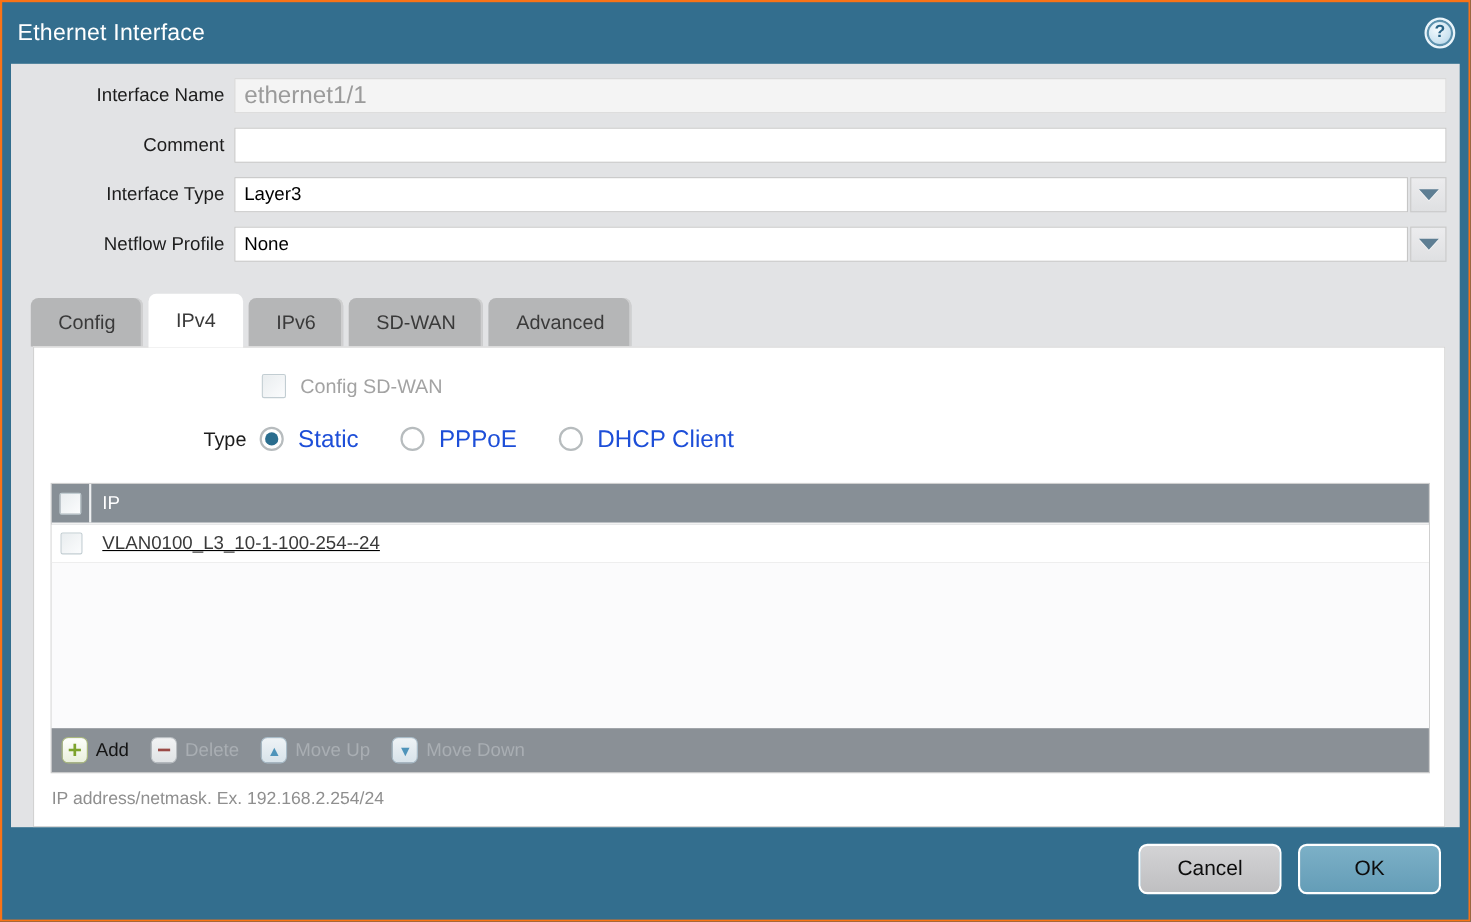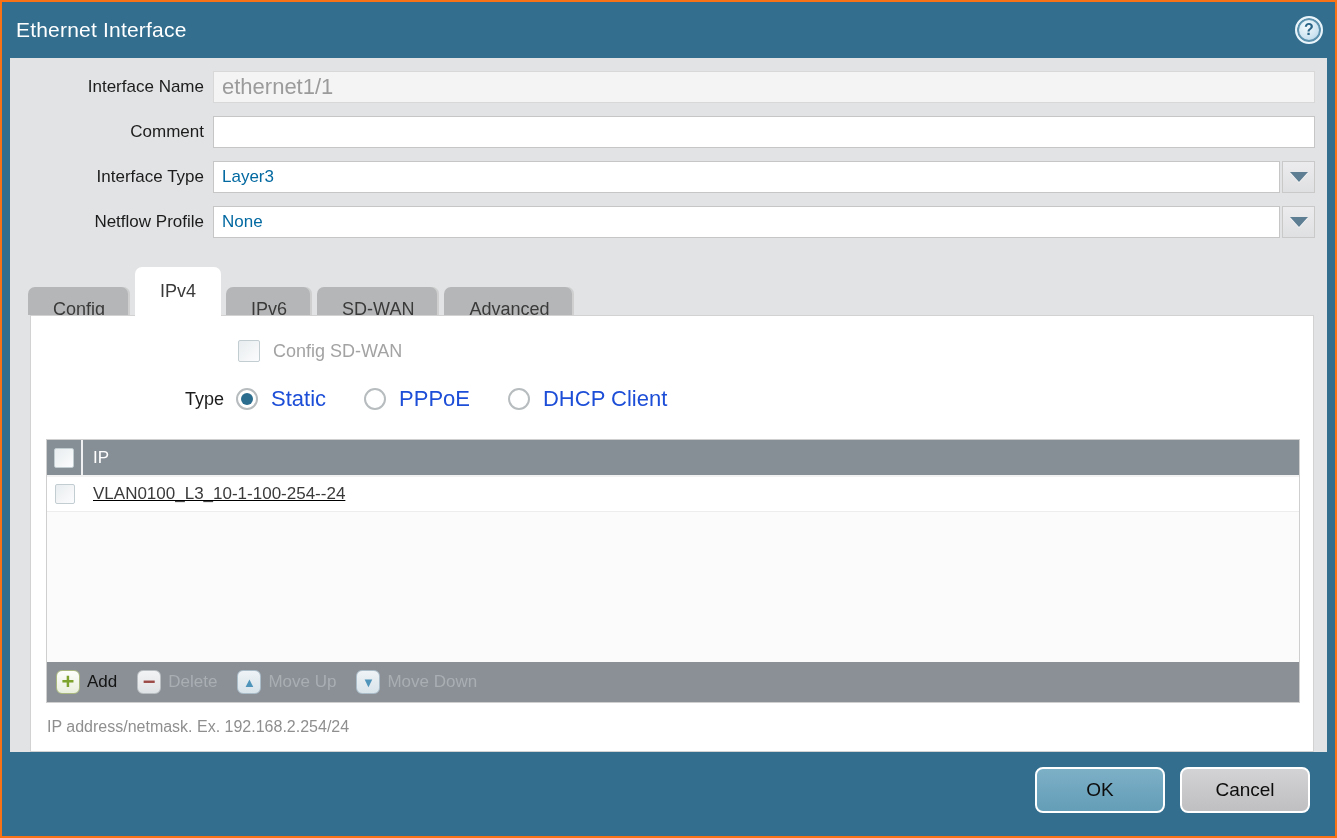--- a/index.html
+++ b/index.html
@@ -54,21 +54,21 @@
     flex: 1 1 auto; height: 32px;
     border: 1px solid #c6c6c6; background: #fff;
     font-family: "Liberation Sans", sans-serif;
     font-size: 22px; color: #1c1c1c; padding: 0 8px;
     outline: none;
   }
   .text-input:disabled { background: #f4f4f4; border-color: #d8d8d8; color: #9b9b9b; }
   .select-text {
     flex: 1 1 auto; height: 32px;
     border: 1px solid #c6c6c6; background: #fff;
-    font-size: 17px; color: #0369a1; padding: 0 8px;
+    font-size: 17px; color: #000000; padding: 0 8px;
     display: flex; align-items: center;
   }
   .select-btn {
     flex: 0 0 33px; width: 33px; height: 32px; margin-left: 2px;
     background: linear-gradient(#ececee, #dfe0e2);
     border: 1px solid #c9c9c9;
     display: flex; align-items: center; justify-content: center;
     cursor: pointer;
   }
   .dd-arrow {
@@ -81,21 +81,21 @@
   
   .tabs {
     margin-top: 15px;
     padding-left: 8px;
     display: flex; align-items: flex-end; gap: 5px;
     height: 49px; flex: 0 0 49px;
   }
   .tab {
     background: #b5b6b7;
     border-radius: 7px 7px 0 0;
-    height: 28px; line-height: 44px;
+    height: 44px; line-height: 44px;
     padding: 0 25px;
     font-size: 18px; color: #3a3a3a;
     cursor: pointer;
     box-shadow: inset -2px 0 0 rgba(255,255,255,.35);
   }
   .tab.active {
     background: #fff; color: #3a3a3a;
     height: 49px; line-height: 49px;
     position: relative; z-index: 2; margin-bottom: -1px;
   }
@@ -323,17 +323,17 @@
           </span>
         </div>
       </div>
 
       <div class="hint-row">IP address/netmask. Ex. 192.168.2.254/24</div>
 
     </div>
   </div>
 
   <div class="footer">
+    <button class="btn btn-cancel">Cancel</button>
     <button class="btn btn-ok">OK</button>
-    <button class="btn btn-cancel">Cancel</button>
   </div>
 
 </div>
 
 </body></html>

